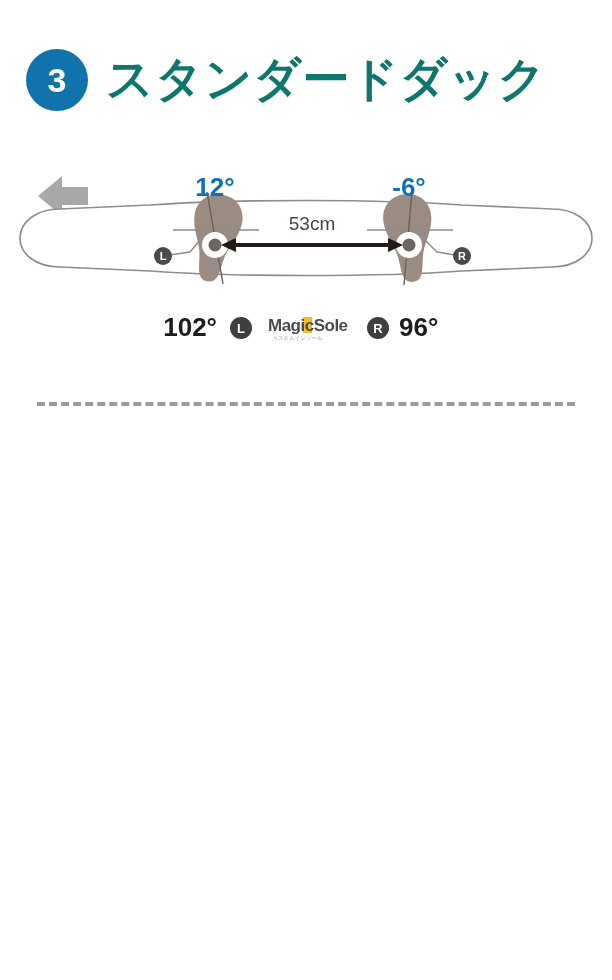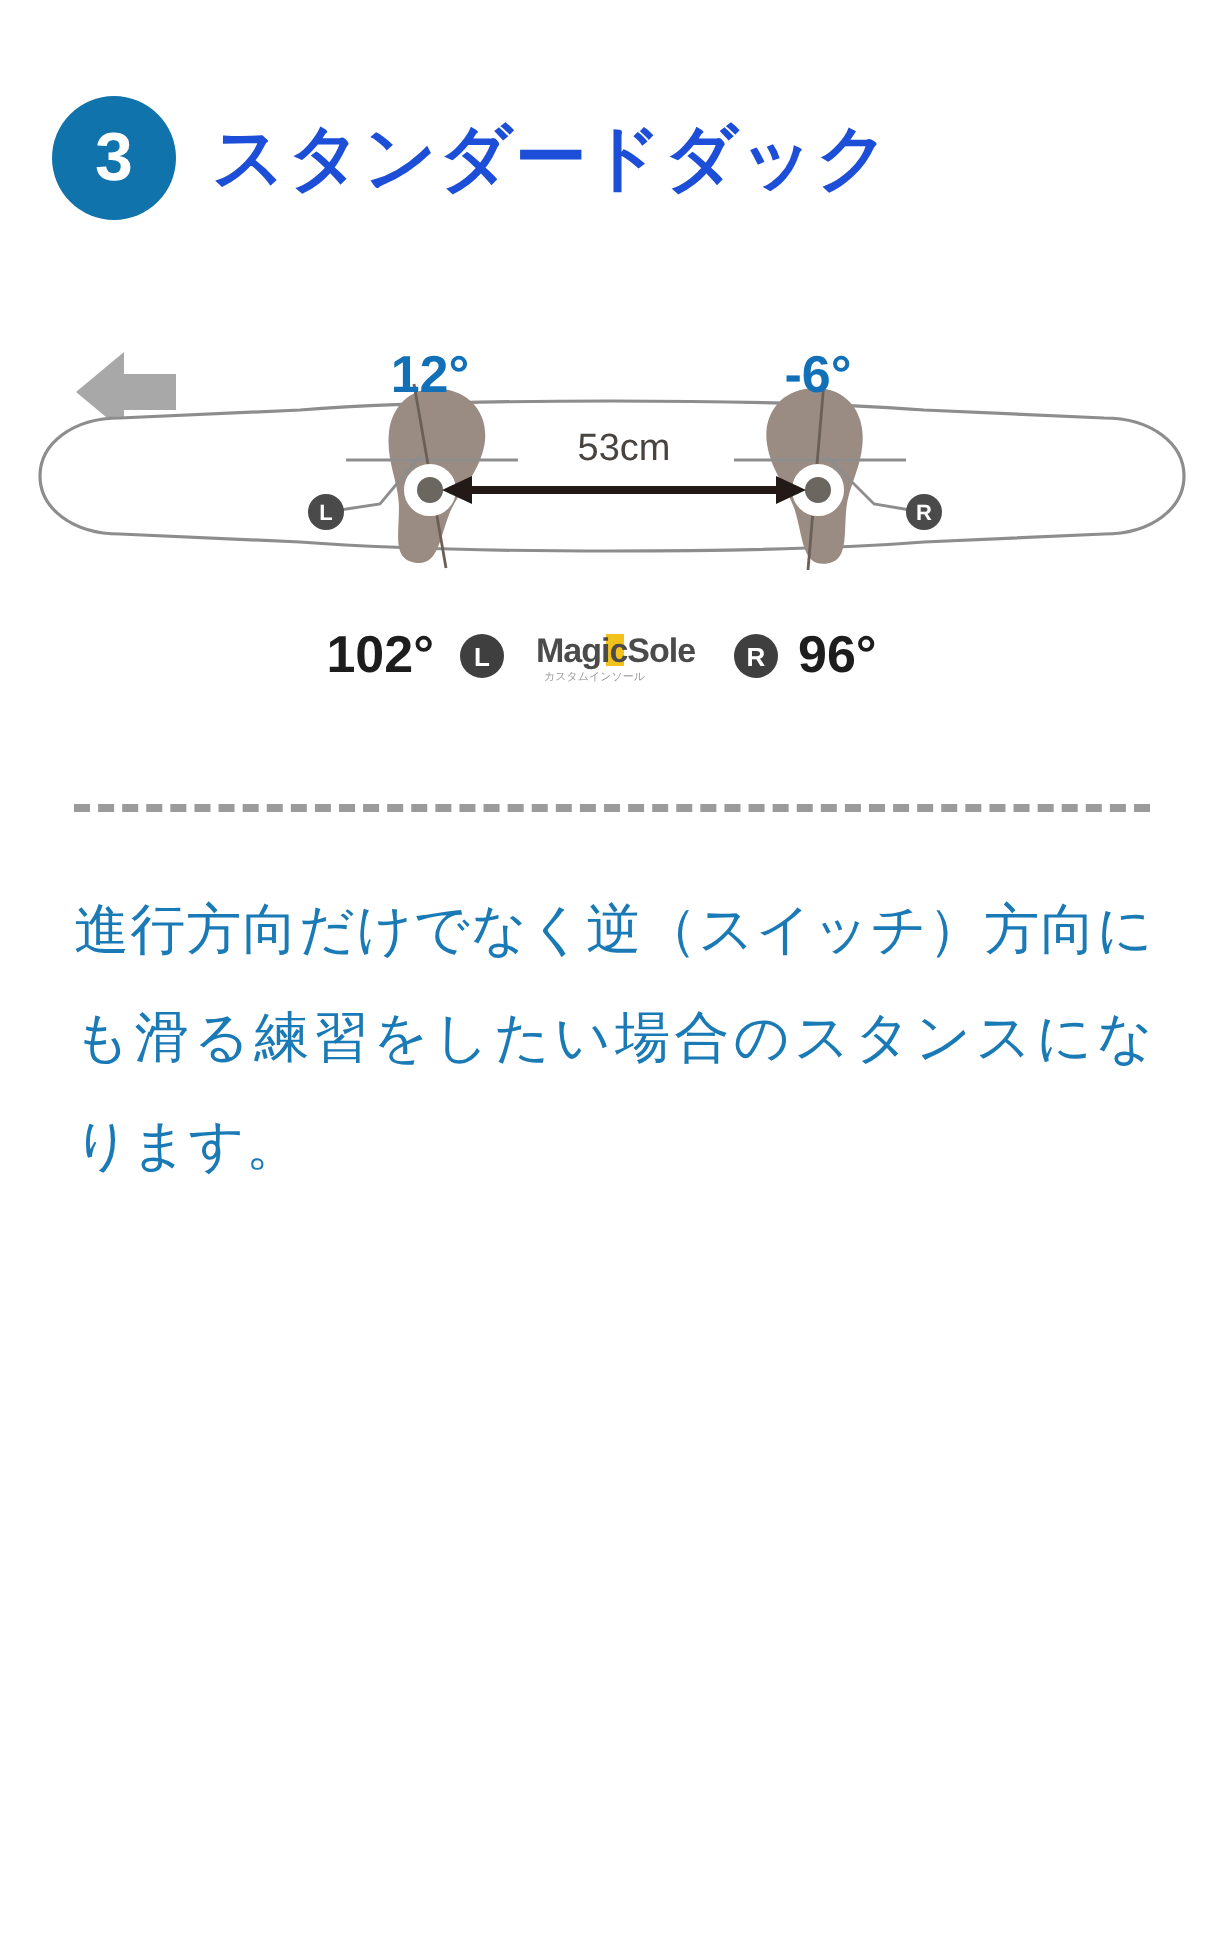--- a/index.html
+++ b/index.html
@@ -32,22 +32,22 @@
     color: #ffffff;
     display: flex;
     align-items: center;
     justify-content: center;
     font-size: 34px;
     font-weight: 700;
     line-height: 1;
     letter-spacing: 0;
   }
   .heading-title {
-    color: #1d4ed8;
-    font-size: 36px;
+    color: #0f766e;
+    font-size: 47px;
     font-weight: 700;
     letter-spacing: 1px;
     white-space: nowrap;
   }
 
   
   .diagram {
     position: absolute;
     left: 0;
     top: 160px;
@@ -189,14 +189,13 @@
       <text id="svg-logo" x="268" y="171" font-family="Liberation Sans, sans-serif" font-size="17" font-weight="700" fill="#4b4b4b" text-anchor="start" letter-spacing="-0.5">MagicSole</text>
       <text id="svg-logo-sub" x="272" y="180" font-family="Liberation Sans, sans-serif" font-size="5.5" fill="#9a9a9a" text-anchor="start">カスタムインソール</text>
     </g>
 
   </svg>
 </div>
 
 <div class="divider"></div>
 
 <div class="body-copy">
-  <p>進行方向だけでなく逆（スイッチ）方向にも滑る練習をしたい場合のスタンスになります。</p>
 </div>
 
 </body></html>

